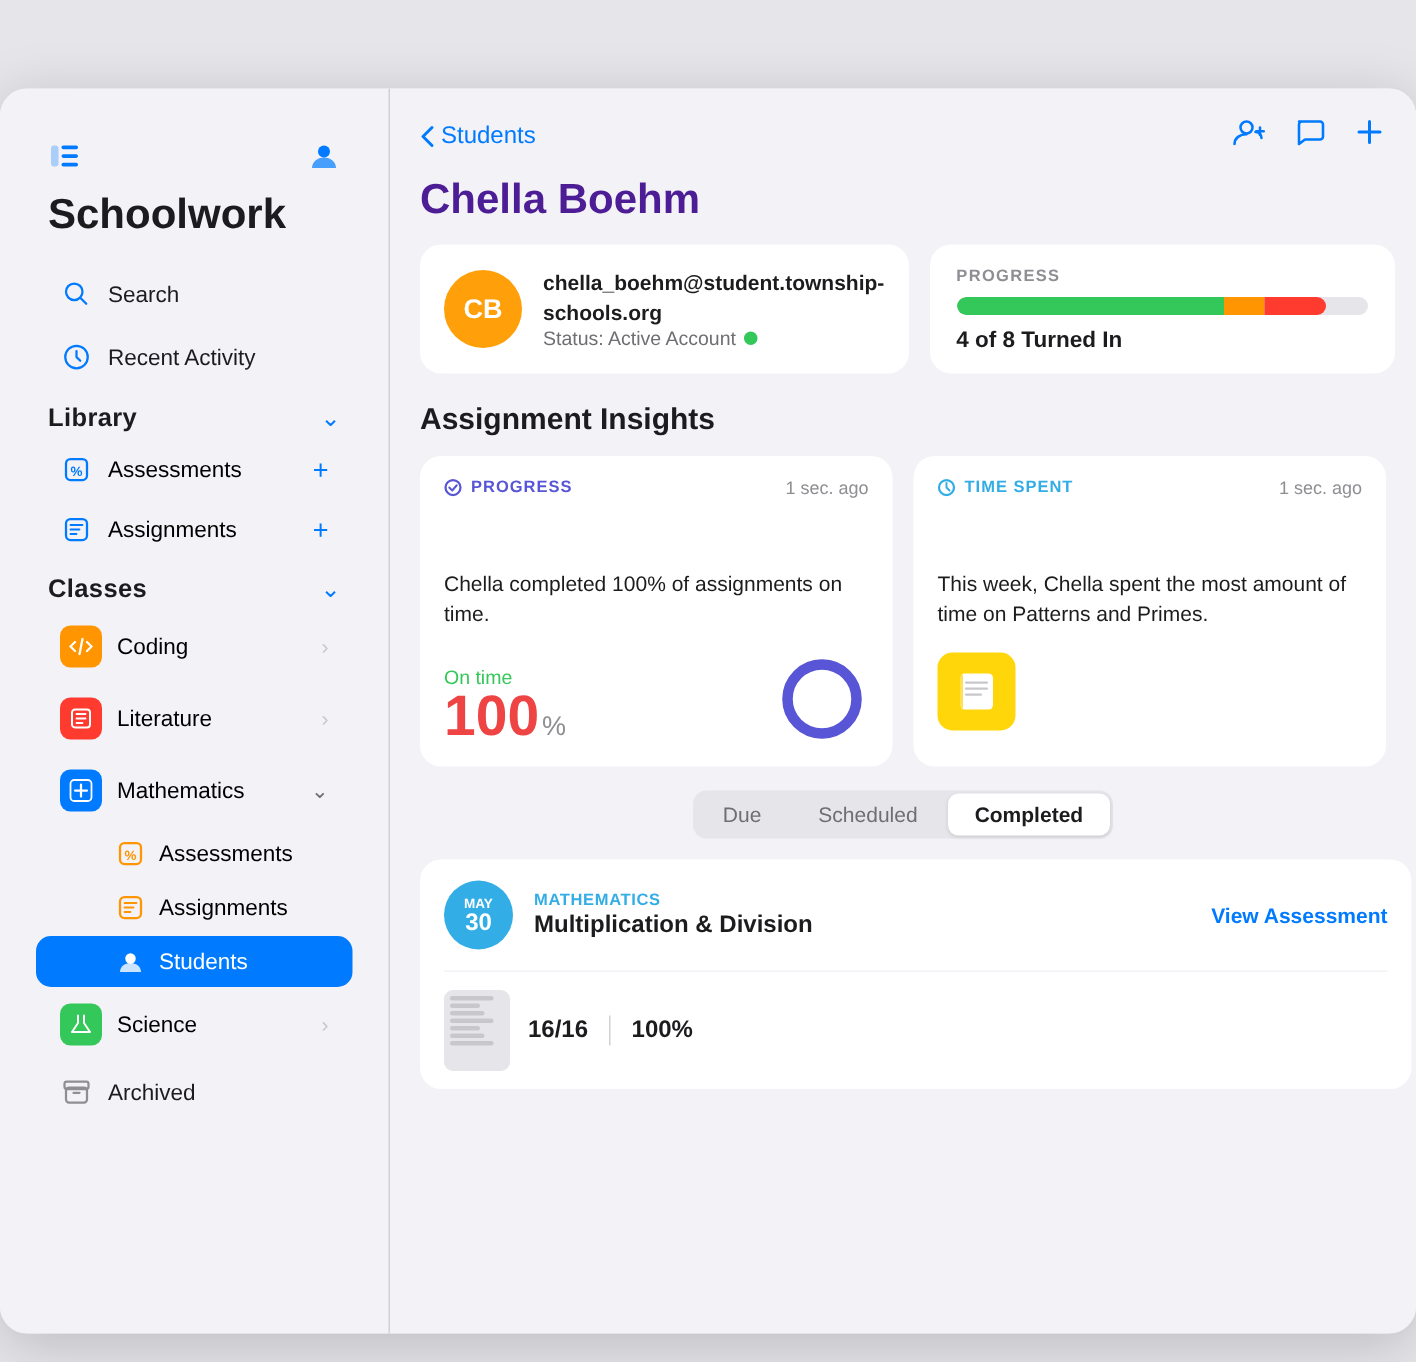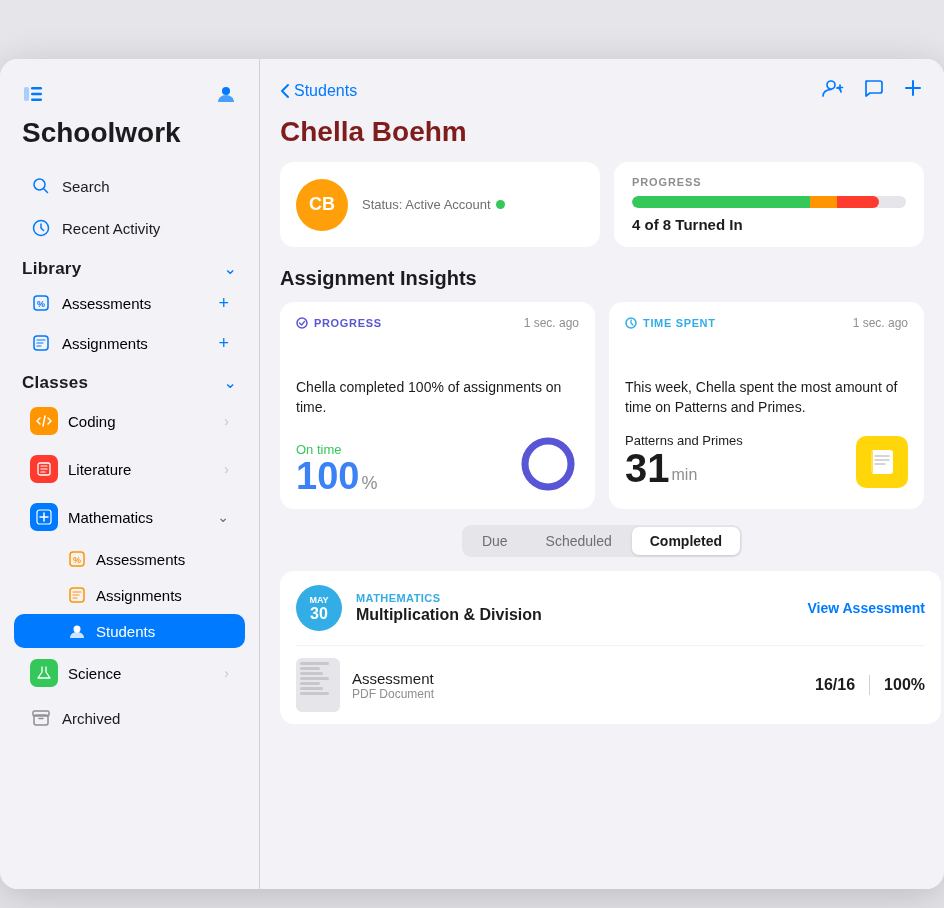--- a/index.html
+++ b/index.html
@@ -24,21 +24,21 @@
       position: relative;
       top: 20px;
     }
     
     .sidebar {
       width: 260px;
       min-width: 260px;
       background: #f2f2f7;
       display: flex;
       flex-direction: column;
-      padding: 6px;
+      padding: 16px;
       border-right: 1px solid #d1d1d6;
       overflow-y: auto;
     }
     .sidebar-top {
       display: flex;
       align-items: center;
       justify-content: space-between;
       padding: 18px 16px 8px 16px;
     }
     .sidebar-icon-btn {
@@ -196,21 +196,21 @@
     .header-action-btn {
       color: #007aff;
       font-size: 20px;
       background: none;
       border: none;
       cursor: pointer;
     }
     .student-name {
       font-size: 28px;
       font-weight: 700;
-      color: #7f1d1d;
+      color: #4c1d95;
       padding: 4px 20px 14px 20px;
     }
     
     .info-row {
       display: flex;
       gap: 14px;
       padding: 0 20px 16px 20px;
     }
     .student-card {
       flex: 1;
@@ -353,21 +353,21 @@
       justify-content: space-between;
     }
     .insight-metric-label {
       font-size: 13px;
       color: #34c759;
       font-weight: 500;
     }
     .insight-metric-value {
       font-size: 38px;
       font-weight: 700;
-      color: #3b82f6;
+      color: #ef4444;
       line-height: 1;
     }
     .insight-metric-unit {
       font-size: 18px;
       color: #8e8e93;
       font-weight: 400;
       margin-left: 2px;
     }
     
     .donut-container {
@@ -769,20 +769,21 @@
         </button>
       </div>
     </div>
 
     <div class="student-name">Chella Boehm</div>
 
     <div class="info-row">
       <div class="student-card">
         <div class="student-avatar">CB</div>
         <div class="student-info">
+          <div class="student-email">chella_boehm@student.township-schools.org</div>
           <div class="student-status">
             <span>Status: Active Account</span>
             <span class="status-dot"></span>
           </div>
         </div>
       </div>
 
       <div class="progress-card">
         <div class="progress-label">PROGRESS</div>
         <div class="progress-bar-container">
@@ -833,27 +834,20 @@
             <svg width="12" height="12" viewBox="0 0 12 12" fill="none">
               <circle cx="6" cy="6" r="5" stroke="#32ade6" stroke-width="1.5"></circle>
               <path d="M6 3v3l2 2" stroke="#32ade6" stroke-width="1.3" stroke-linecap="round"></path>
             </svg>
             <span>TIME SPENT</span>
           </div>
           <span class="insight-time">1 sec. ago</span>
         </div>
         <div class="insight-desc">This week, Chella spent the most amount of time on Patterns and Primes.</div>
         <div class="insight-metric">
-          <div>
-            <div class="time-metric-label">Patterns and Primes</div>
-            <div class="time-metric-value">
-              <span class="time-value-number">31</span>
-              <span class="time-value-unit">min</span>
-            </div>
-          </div>
           <div class="notebook-icon">
             <svg width="30" height="30" viewBox="0 0 30 30" fill="none">
               <rect x="4" y="3" width="22" height="24" rx="3" fill="white"></rect>
               <path d="M8 9h14M8 13h14M8 17h10" stroke="#c7c7cc" stroke-width="1.5" stroke-linecap="round"></path>
               <rect x="2" y="3" width="4" height="24" rx="2" fill="#ffd60a" opacity="0.7"></rect>
             </svg>
           </div>
         </div>
       </div>
     </div>
@@ -885,24 +879,20 @@
             <div class="doc-preview-lines">
               <div class="doc-line"></div>
               <div class="doc-line short"></div>
               <div class="doc-line medium"></div>
               <div class="doc-line"></div>
               <div class="doc-line short"></div>
               <div class="doc-line medium"></div>
               <div class="doc-line"></div>
             </div>
           </div>
-          <div class="item-info">
-            <div class="item-name">Assessment</div>
-            <div class="item-type">PDF Document</div>
-          </div>
           <div class="item-score">
             <span class="score-fraction">16/16</span>
             <div class="divider-v"></div>
             <span class="score-percent">100%</span>
           </div>
         </div>
       </div>
     </div>
 
   </div>

